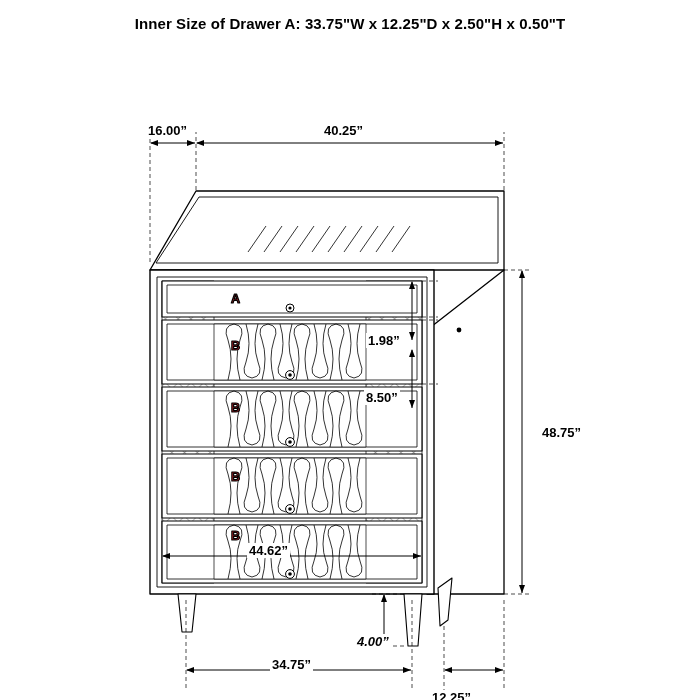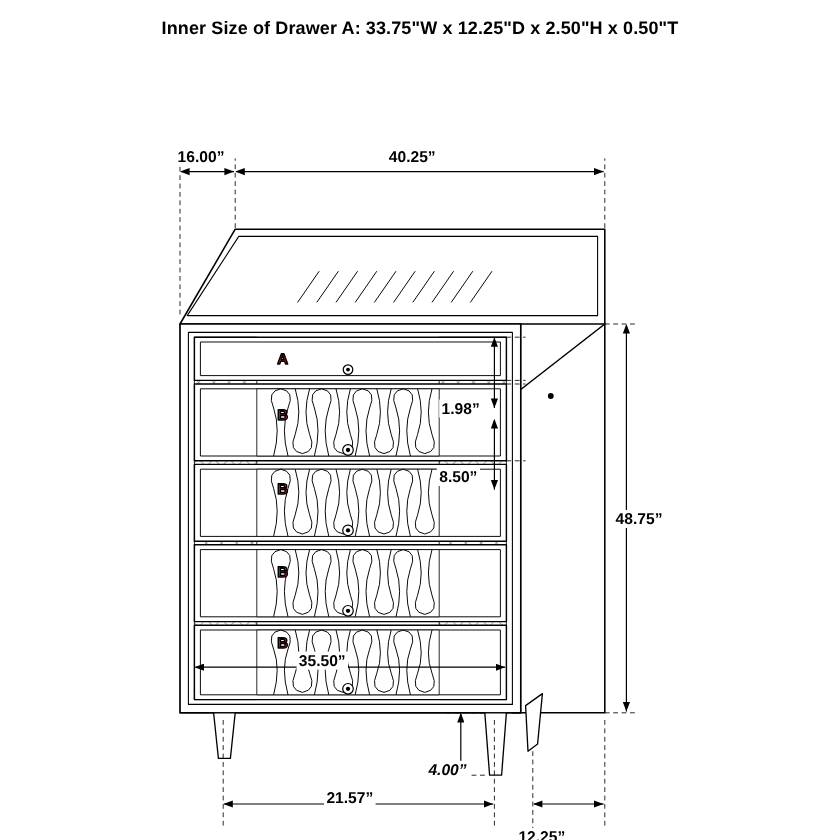--- a/index.html
+++ b/index.html
@@ -223,19 +223,19 @@
       <text class="drawer-tag" x="231" y="412">B</text>
       <text class="drawer-tag" x="231" y="481">B</text>
       <text class="drawer-tag" x="231" y="540">B</text>
     </g>
   </svg>
 
   <div class="dim-box" style="left:146px; top:123px;">16.00”</div>
   <div class="dim-box" style="left:322px; top:123px;text-align:right;">40.25”</div>
   <div class="dim-box" style="left:366px; top:333px;">1.98”</div>
   <div class="dim-box" style="left:349px; top:390px;margin-left:15px;">8.50”</div>
-  <div class="dim-box" style="left:247px; top:543px;">35.50”</div>
-  <div class="dim-box" style="left:511px; top:425px;">48.75”</div>
-  <div class="dim-box" style="left:270px; top:657px;">21.57”</div>
+  <div class="dim-box" style="left:247px; top:543px;">44.62”</div>
+  <div class="dim-box" style="left:540px; top:425px;">48.75”</div>
+  <div class="dim-box" style="left:270px; top:657px;">34.75”</div>
   <div class="dim-box" style="left:355px; top:634px;font-style:italic;">4.00”</div>
   <div class="dim-box" style="left:430px; top:690px;">12.25”</div>
 
 </div>
 
 </body></html>

